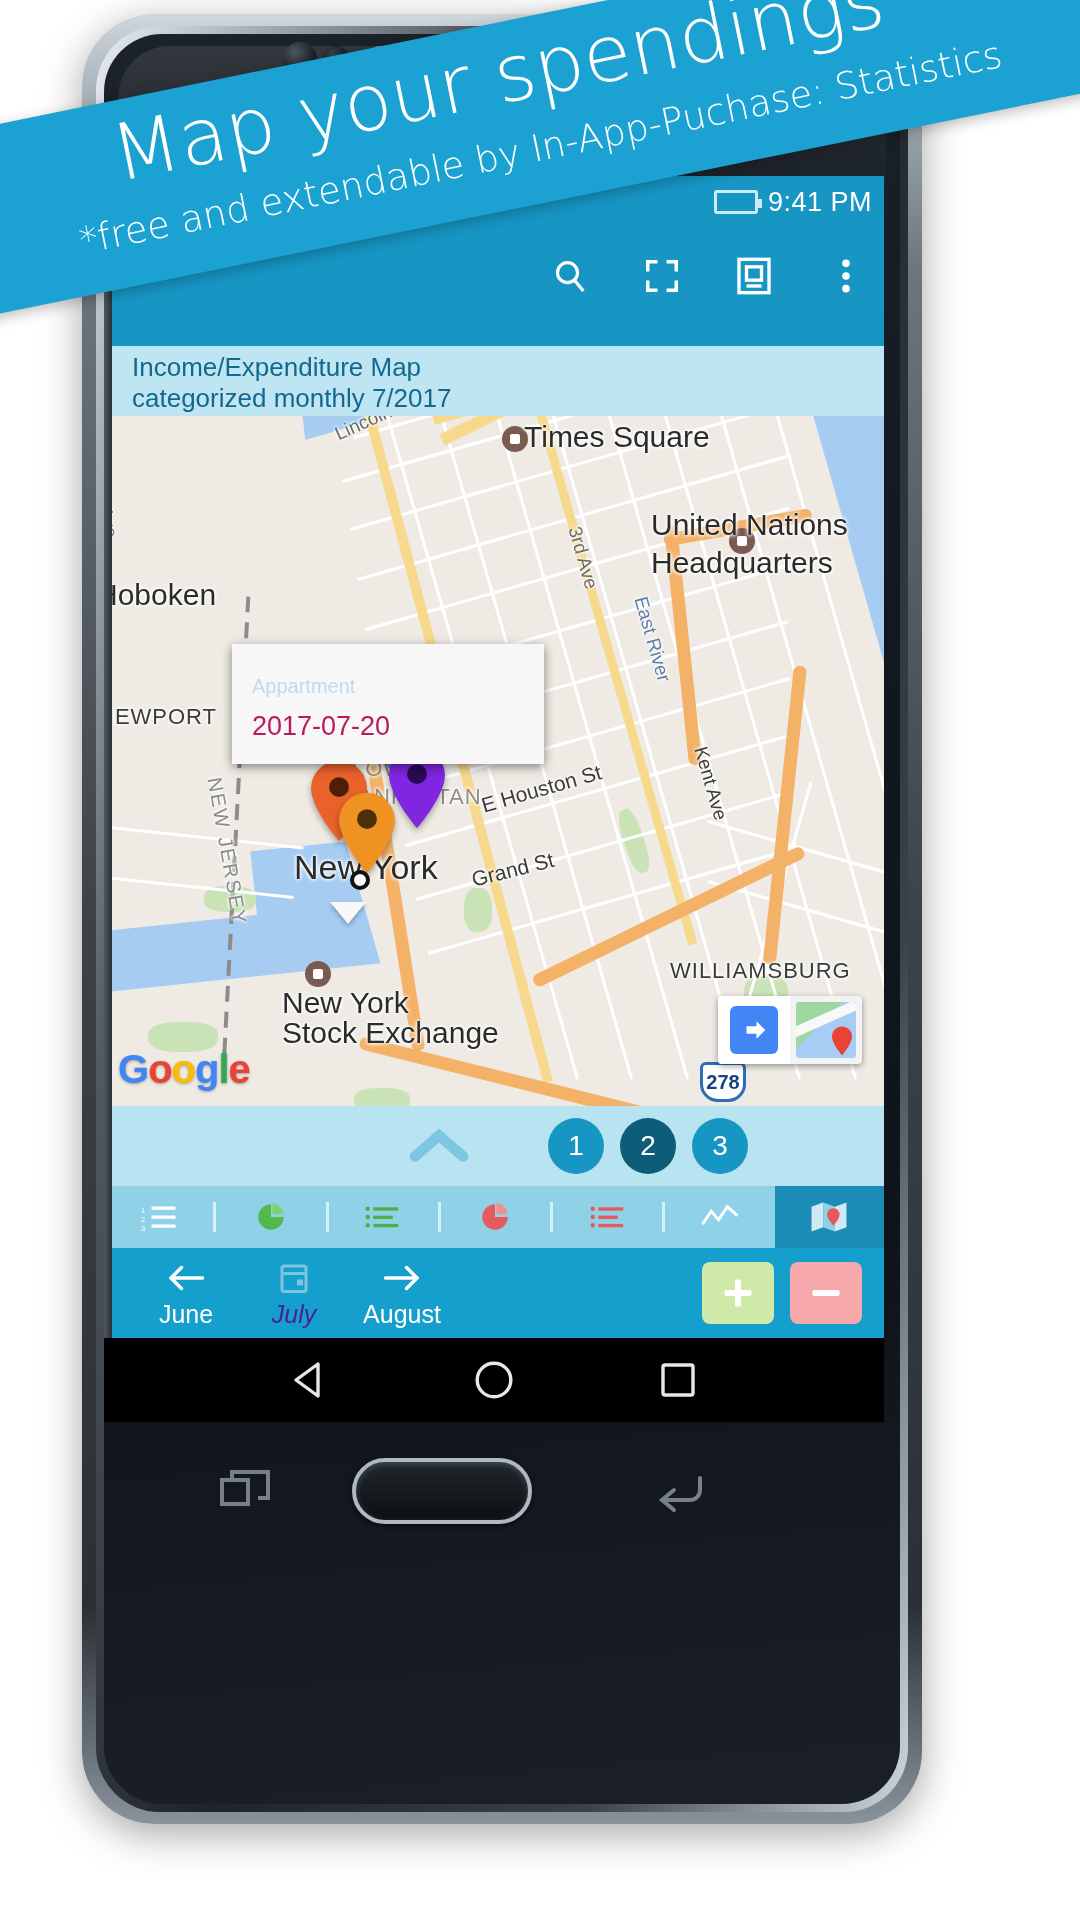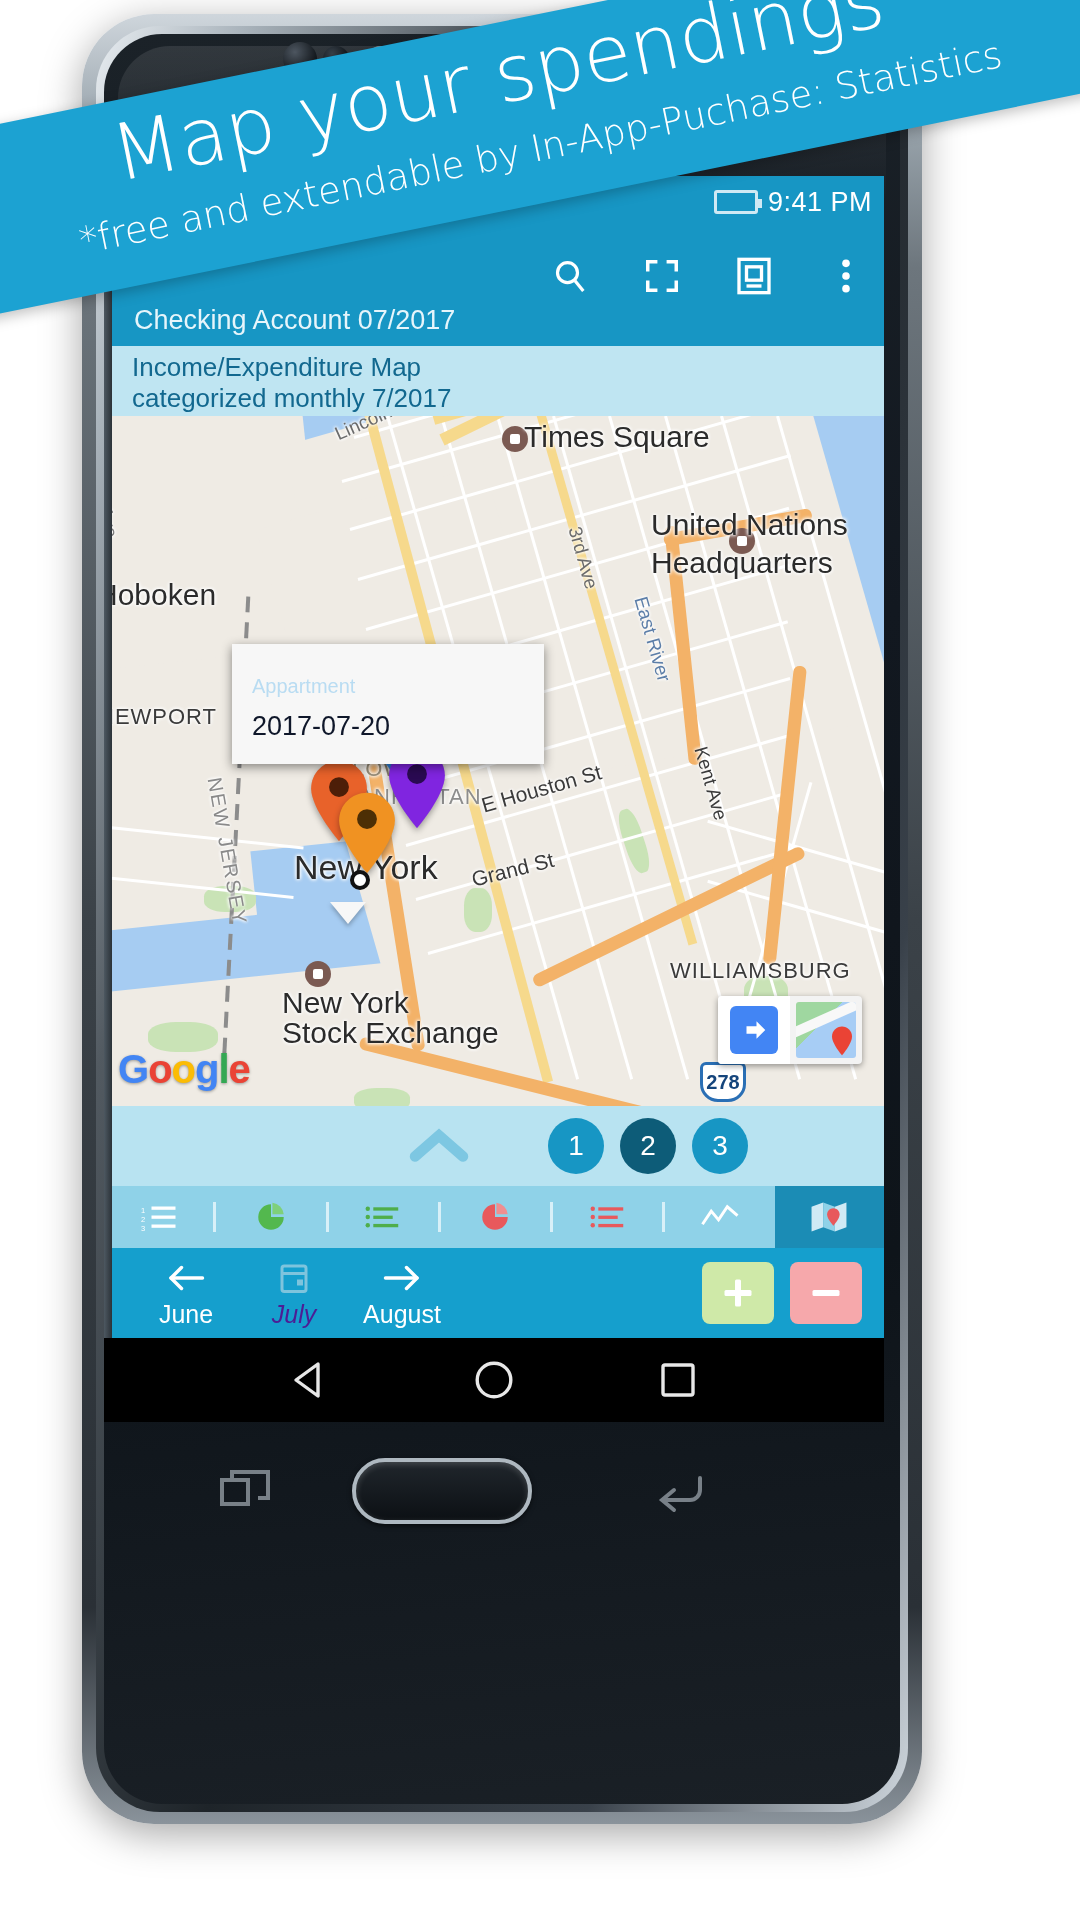--- a/index.html
+++ b/index.html
@@ -115,21 +115,21 @@
             border:3px solid #2a6fb5; border-radius:6px 6px 18px 18px; color:#15457c; font-size:20px;
             display:flex; align-items:center; justify-content:center; font-weight:bold;}
 
   
   .card { position:absolute; left:128px; top:228px; width:312px; background:#f7f7f7;
           box-shadow: 0 3px 10px rgba(0,0,0,.45); padding:22px 20px 18px 20px; }
   .card .t { font-size:34px; font-weight:bold; color:#4d4d4d; margin-bottom:34px; letter-spacing:-.3px; }
   .card .r { font-size:27px; color:#6b6b6b; line-height:40px; }
   .card .amt { font-size:29px; color:#d93025; line-height:40px; }
   .card .cat { font-size:20px; color:#b9dcf2; line-height:40px; }
-  .card .dt { font-size:27px; color:#0f172a; line-height:40px; }
+  .card .dt { font-size:27px; color:#be185d; line-height:40px; }
   .card-tail { position:absolute; left:226px; top:486px; width:0; height:0;
                border-left:18px solid transparent; border-right:18px solid transparent;
                border-top:22px solid #f7f7f7; filter: drop-shadow(0 3px 2px rgba(0,0,0,.25)); }
 
   
   .pager { position:absolute; left:0; top:930px; width:780px; height:80px; background:#b8e3f1; }
   .chev { position:absolute; left:302px; top:18px; width:66px; height:44px; }
   .pgdot { position:absolute; top:12px; width:56px; height:56px; border-radius:50%;
            display:flex; align-items:center; justify-content:center; color:#fff; font-size:28px; }
 
@@ -221,21 +221,20 @@
           </svg>
         </div>
         <div class="ic">
           <svg width="10" height="38" viewBox="0 0 6 24" fill="#fff">
             <circle cx="3" cy="4" r="2.4"></circle>
               <circle cx="3" cy="12" r="2.4"></circle>
               <circle cx="3" cy="20" r="2.4"></circle>
           </svg>
         </div>
       </div>
-      <div class="acct">Checking Account 07/2017</div>
     </div>
 
     <div class="subbar">
       <div>Income/Expenditure Map</div>
       <div>categorized monthly 7/2017</div>
     </div>
 
     <div class="map">
 
       <div class="water" style="left:0;top:0;width:780px;height:690px;"></div>

